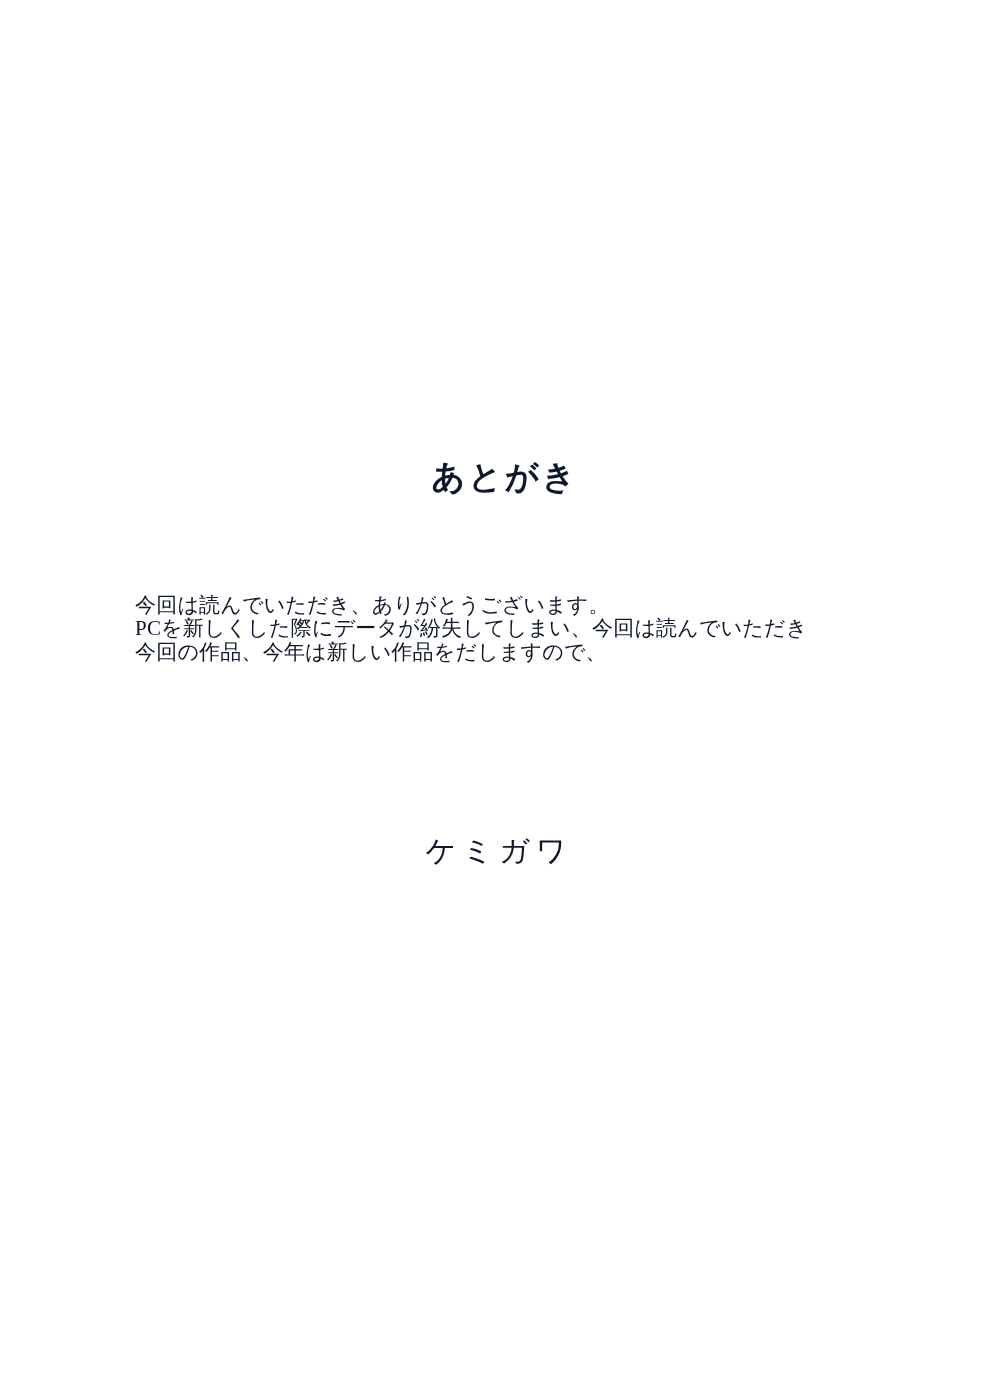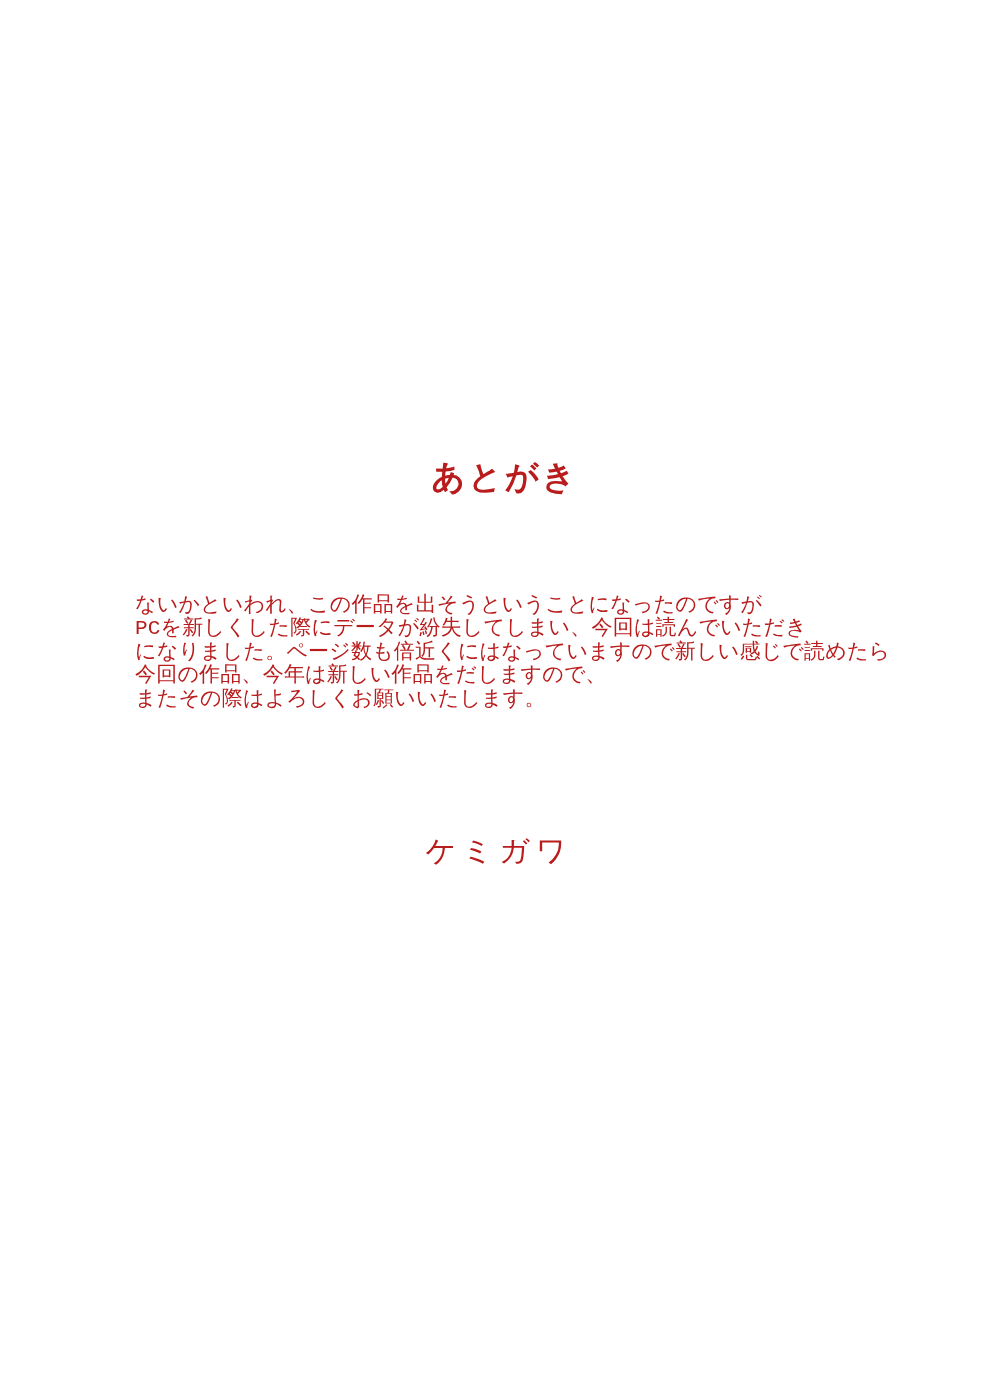--- a/index.html
+++ b/index.html
@@ -9,22 +9,22 @@
     height: 1400px;
     background: #ffffff;
     overflow: hidden;
   }
 
   .page {
     position: relative;
     width: 988px;
     height: 1348px;
     background: #ffffff;
-    font-family: Liberation Mono, monospace;
-    color: #b91c1c;
+    font-family: Liberation Serif, serif;
+    color: #0f172a;
   }
 
   .afterword-title {
     position: absolute;
     top: 455px;
     left: 0;
     width: 100%;
     text-align: center;
     transform: translateX(11px); 
     font-size: 33px;
@@ -64,22 +64,20 @@
   }
 </style>
 </head>
 <body>
 
 <div class="page">
 
   <div class="afterword-title">あとがき</div>
 
   <div class="body-text">
-    <span class="body-line">ないかといわれ、この作品を出そうということになったのですが</span>
+    <span class="body-line">今回は読んでいただき、ありがとうございます。</span>
     <span class="body-line">PCを新しくした際にデータが紛失してしまい、今回は読んでいただき</span>
-    <span class="body-line">になりました。ページ数も倍近くにはなっていますので新しい感じで読めたら</span>
     <span class="body-line">今回の作品、今年は新しい作品をだしますので、</span>
-    <span class="body-line">またその際はよろしくお願いいたします。</span>
   </div>
 
   <div class="signature">ケミガワ</div>
 
 </div>
 
 </body></html>

